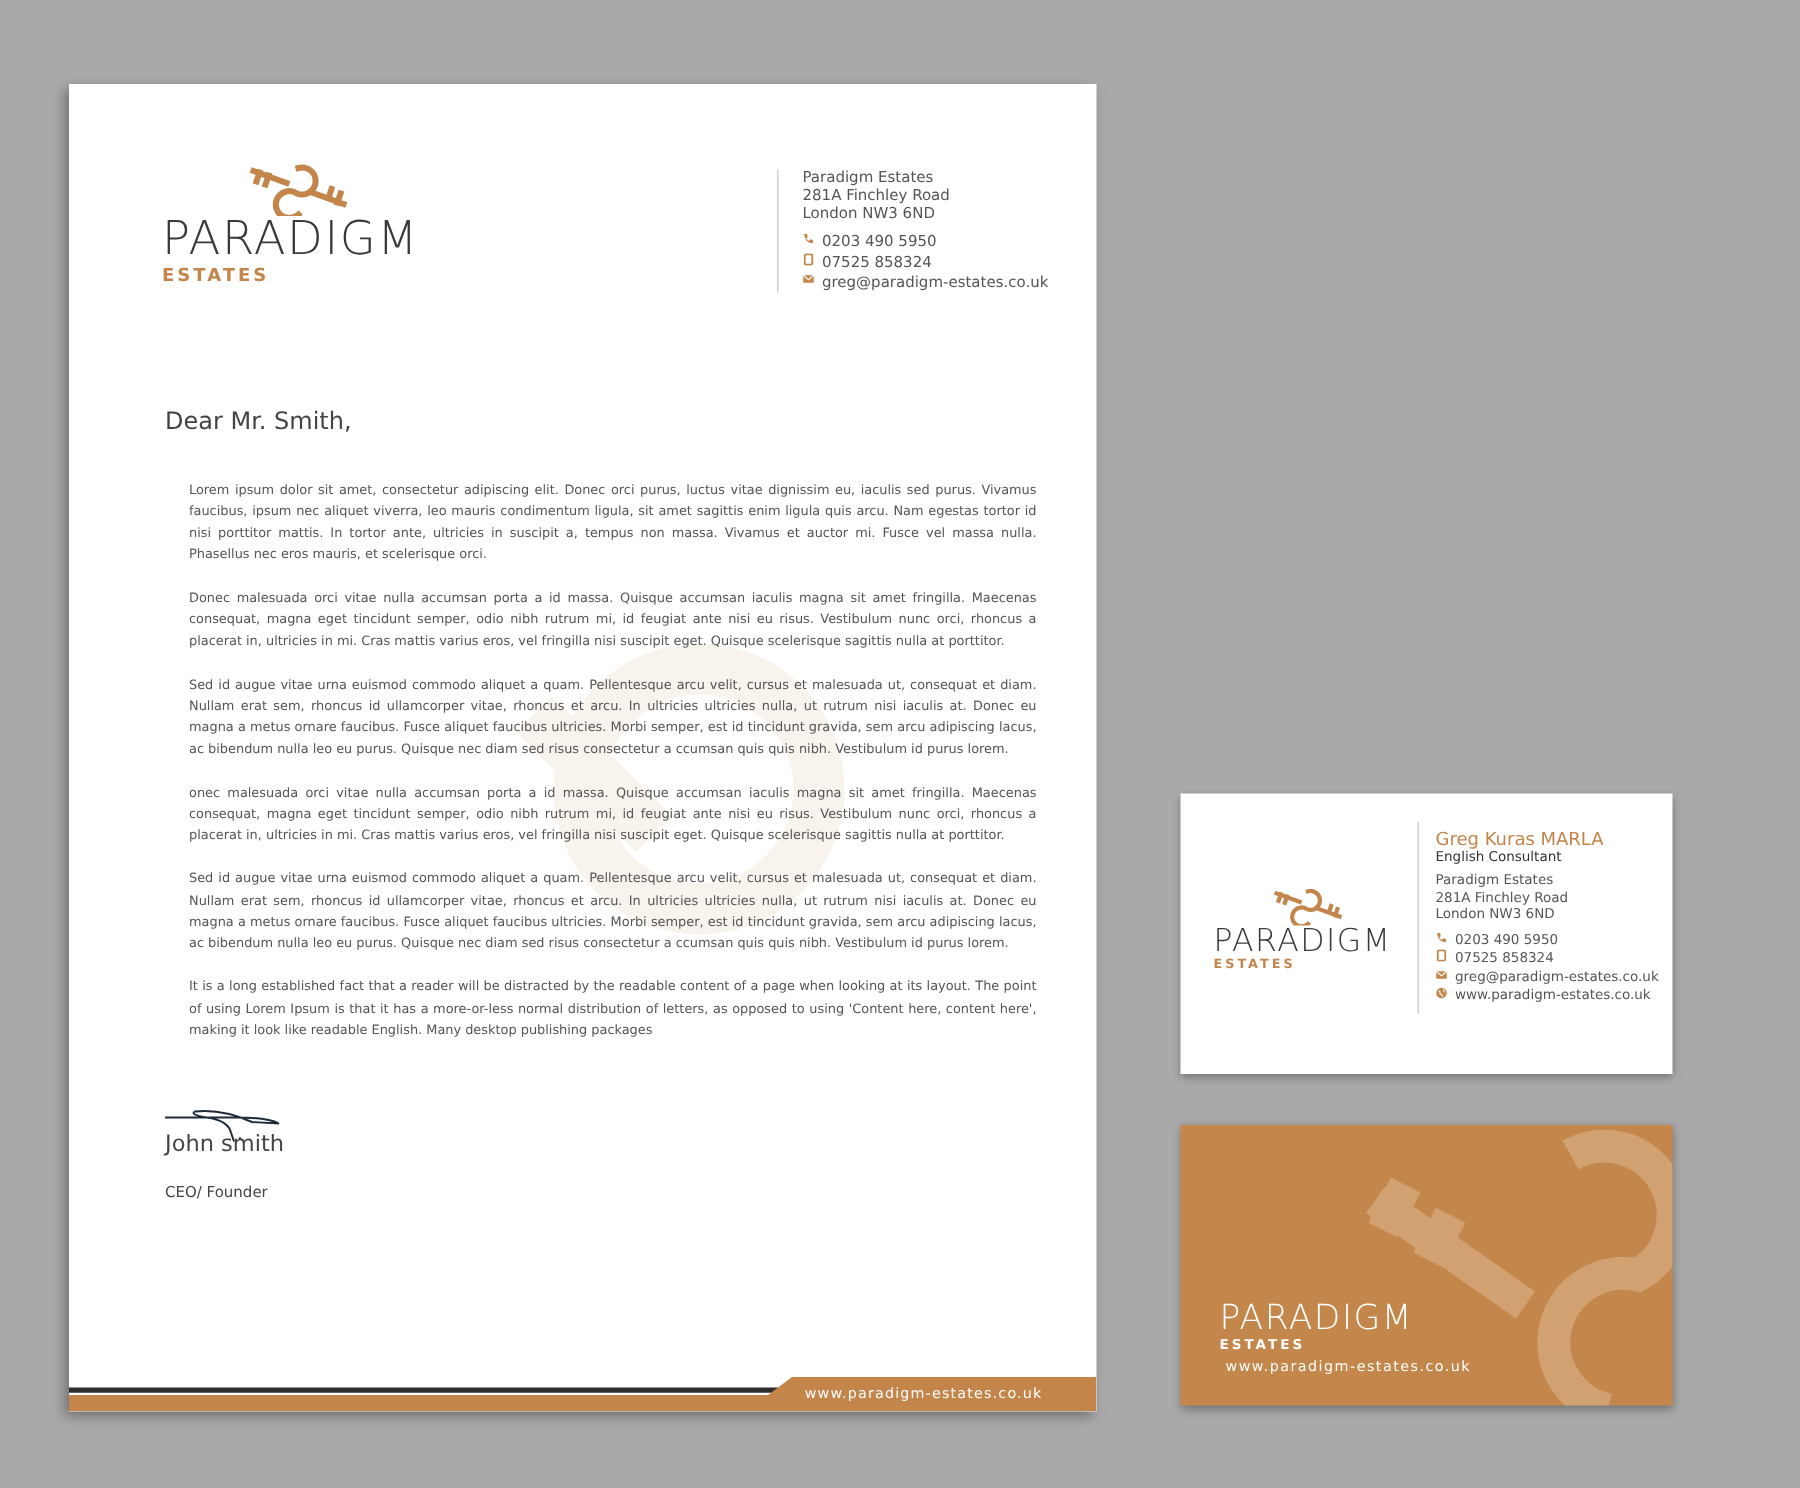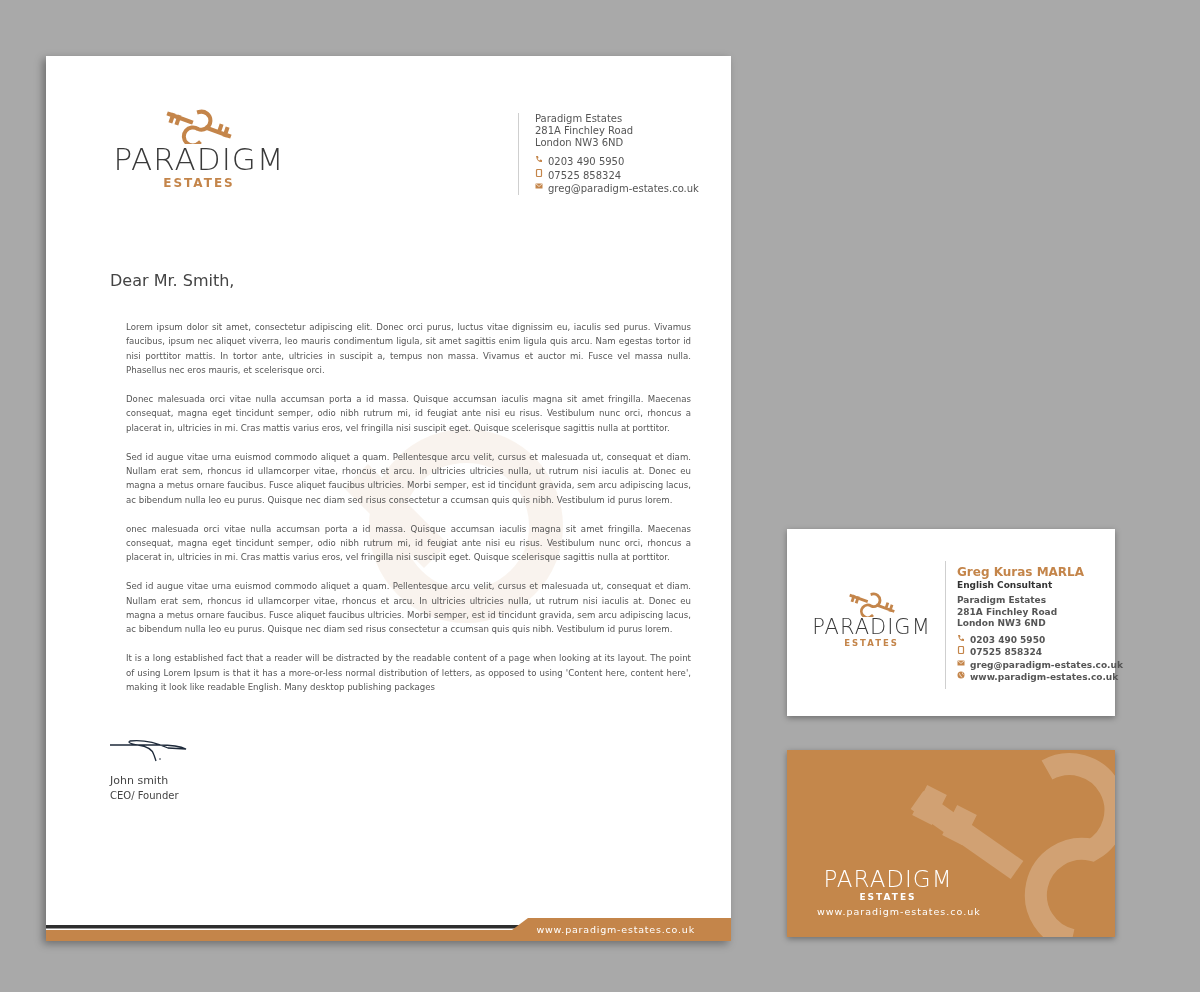--- a/index.html
+++ b/index.html
@@ -10,21 +10,21 @@
   }
   .abs { position:absolute; }
 
   
   #letterhead {
     left:46px; top:56px; width:685px; height:885px;
     background:#ffffff;
     box-shadow: -3px 3px 8px rgba(0,0,0,0.35);
     overflow:hidden;
   }
-  .logo { position:absolute; text-align:center; }
+  .logo { position:absolute; }
   .logo .keys { display:block; margin:0 auto; }
   .logo .word {
     font-family:"DejaVu Sans", sans-serif; font-weight:300;
     color:#3a3a3a; letter-spacing:1px; line-height:1;
   }
   .logo .sub {
     font-family:"DejaVu Sans", sans-serif; font-weight:bold;
     color:#c4854a; letter-spacing:2px; line-height:1;
   }
   #lh-logo { left:62px; top:52px; width:182px; }
@@ -50,39 +50,39 @@
     font-size:8.6px; line-height:14.4px; color:#555;
     font-family:"DejaVu Sans", sans-serif;
     text-align:justify;
     margin-left:16px;
   }
   #body-text p { margin:0 0 14.4px 0; }
 
   #watermark { left:270px; top:360px; opacity:0.09; }
 
   #signature { left:62px; top:673px; }
-  #signer-name { left:64px; top:718px; font-size:11px; color:#444; font-family:"DejaVu Sans", sans-serif; }
+  #signer-name { left:64px; top:697px; font-size:15px; color:#444; font-family:"DejaVu Sans", sans-serif; }
   #signer-title { left:64px; top:734px; font-size:10px; color:#444; font-family:"DejaVu Sans", sans-serif; }
 
   #footer { left:0; top:860px; width:685px; height:25px; }
   #footer-url {
     position:absolute; right:36px; top:868px;
     font-size:9.5px; color:#fff; letter-spacing:0.8px;
     font-family:"DejaVu Sans", sans-serif;
   }
 
   
   #card-front {
     left:787px; top:529px; width:328px; height:187px; background:#ffffff;
     box-shadow: 0 2px 6px rgba(0,0,0,0.35);
   }
   #cf-logo { left:22px; top:62px; width:125px; }
   #cf-logo .word { font-size:21px; }
   #cf-logo .sub { font-size:8.5px; margin-top:1px; }
-  #cf-contact { left:158px; top:32px; width:165px; height:130px;font-weight:bold; }
+  #cf-contact { left:158px; top:19px; width:165px; height:130px; }
   #cf-contact .divider { height:128px; }
   #cf-contact .inner { position:absolute; left:12px; top:4px; }
   #cf-name { font-size:12px; color:#c4854a; line-height:14px; }
   #cf-role { font-size:9px; color:#333; line-height:13px; margin-bottom:3px; }
   #cf-contact .line { font-size:9px; line-height:11.5px; }
   #cf-contact .row { font-size:9px; line-height:12.5px; }
   #cf-contact .gap { height:4px; }
 
   
   #card-back {

